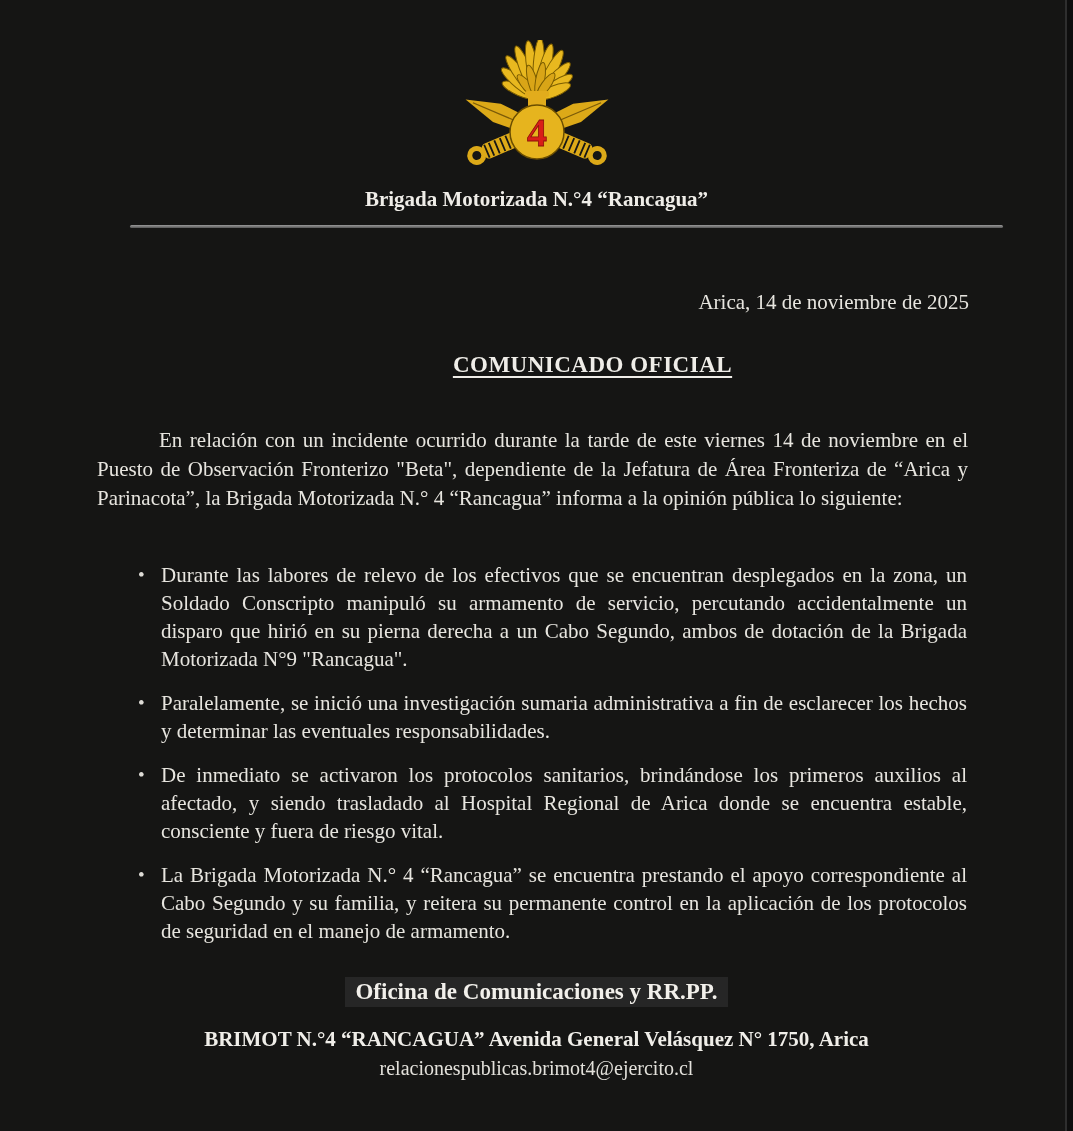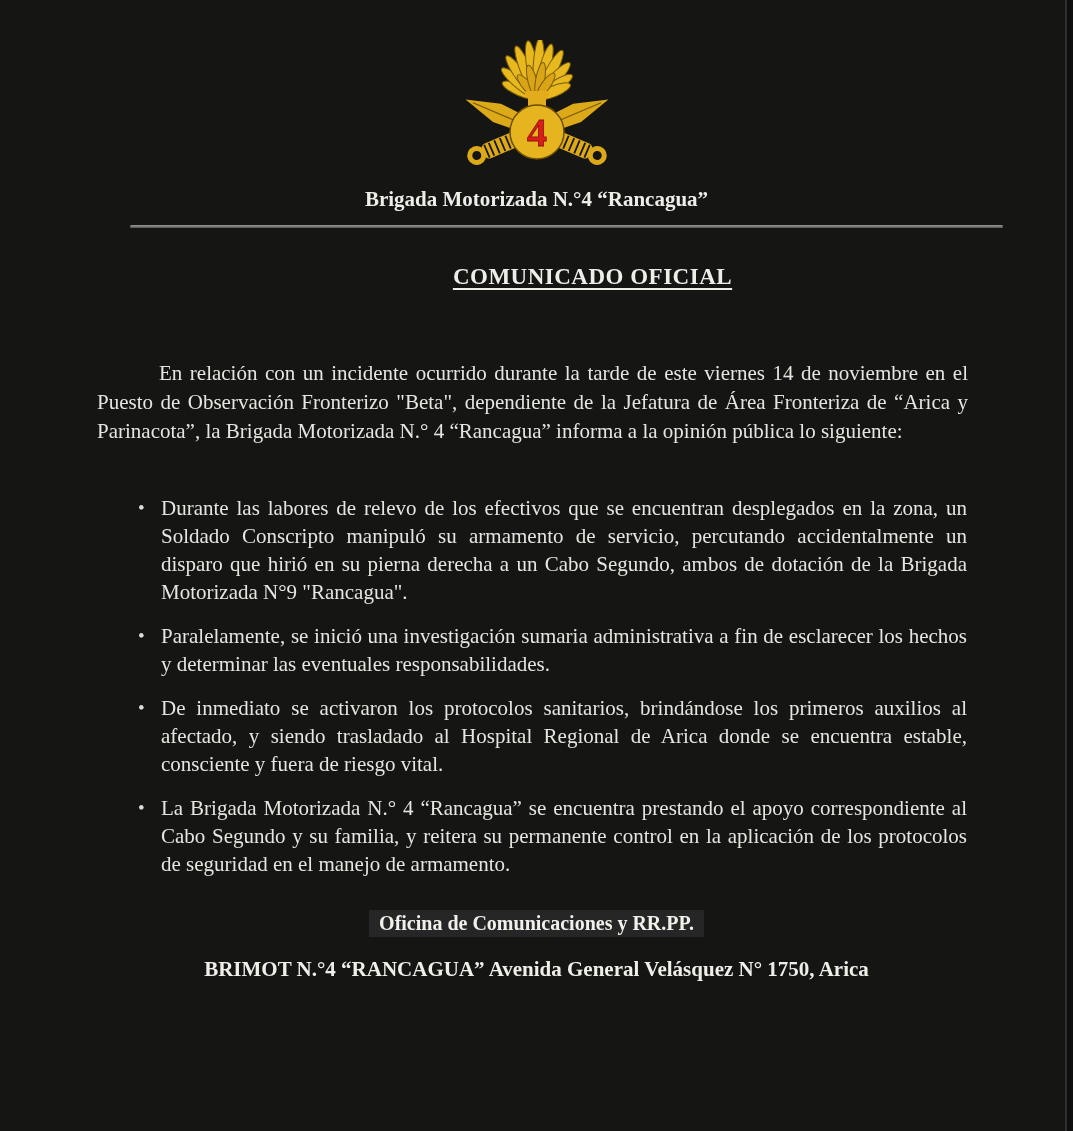--- a/index.html
+++ b/index.html
@@ -27,21 +27,21 @@
     margin-top:60px;padding-right:104px;
     text-align:right;font-size:21px;line-height:28px;
   }
   .doc-title{
     width:fit-content;margin:36px auto 0 auto;position:relative;left:56px;
     font-size:23px;font-weight:bold;letter-spacing:.5px;
     text-decoration:underline;text-underline-offset:4px;text-decoration-thickness:2px;
     color:#efede8;
   }
   .intro{
-    margin:69px 105px 0 97px;
+    margin:48px 105px 0 97px;
     font-size:21px;line-height:29px;
     text-align:justify;text-align-last:left;
     text-indent:62px;
   }
   .bullets{
     list-style:none;
     margin:48px 106px 0 137px;padding:0;
     font-size:21px;line-height:28px;
   }
   .bullets li{
@@ -49,21 +49,21 @@
     text-align:justify;text-align-last:left;
   }
   .bullets li::before{
     content:"\2022";
     position:absolute;left:1px;top:0;
     font-size:19px;color:#dedcd6;
   }
   .footer{ text-align:center; margin-top:32px; }
   .office{
     display:inline-block;background:#262626;padding:2px 10px;
-    font-size:20px;font-weight:bold;color:#f2f0eb;
+    font-size:23px;font-weight:bold;color:#f2f0eb;
   }
   .address{ margin-top:20px;font-size:21px;font-weight:bold;color:#f0eee9; }
   .email{ margin-top:5px;font-size:20px;color:#e3e1db; }
 </style>
 </head>
 <body>
 
 <div class="page">
   <div class="right-gutter"></div>
   <div class="right-edge-line"></div>
@@ -114,20 +114,21 @@
         <circle cx="80" cy="92" r="27" fill="#e6b41e" stroke="#6b4e00" stroke-width="1.5"></circle>
       </g>
       <text x="80" y="106" text-anchor="middle" font-family="Liberation Serif, serif" font-size="40" font-weight="bold" fill="#d91e18" stroke="#8a0f0a" stroke-width="0.8">4</text>
     </svg>
   </div>
 
   <div class="org-title">Brigada Motorizada N.°4 “Rancagua”</div>
 
   <div class="rule"></div>
 
+  <div class="dateline">Arica, 14 de noviembre de 2025</div>
 
   <div class="doc-title">COMUNICADO OFICIAL</div>
 
   <p class="intro">En relación con un incidente ocurrido durante la tarde de este viernes 14 de noviembre en el Puesto de Observación Fronterizo "Beta", dependiente de la Jefatura de Área Fronteriza de “Arica y Parinacota”, la Brigada Motorizada N.° 4 “Rancagua” informa a la opinión pública lo siguiente:</p>
 
   <ul class="bullets">
     <li>
       <span>Durante las labores de relevo de los efectivos que se encuentran desplegados en la zona, un Soldado Conscripto manipuló su armamento de servicio, percutando accidentalmente un disparo que hirió en su pierna derecha a un Cabo Segundo, ambos de dotación de la Brigada Motorizada N°9 "Rancagua".</span>
     </li>
     <li>
@@ -137,14 +138,15 @@
       <span>De inmediato se activaron los protocolos sanitarios, brindándose los primeros auxilios al afectado, y siendo trasladado al Hospital Regional de Arica donde se encuentra estable, consciente y fuera de riesgo vital.</span>
     </li>
     <li>
       <span>La Brigada Motorizada N.° 4 “Rancagua” se encuentra prestando el apoyo correspondiente al Cabo Segundo y su familia, y reitera su permanente control en la aplicación de los protocolos de seguridad en el manejo de armamento.</span>
     </li>
   </ul>
 
   <div class="footer">
     <span class="office">Oficina de Comunicaciones y RR.PP.</span>
     <div class="address">BRIMOT N.°4 “RANCAGUA” Avenida General Velásquez N° 1750, Arica</div>
+    <div class="email">relacionespublicas.brimot4@ejercito.cl</div>
   </div>
 </div>
 
 </body></html>

